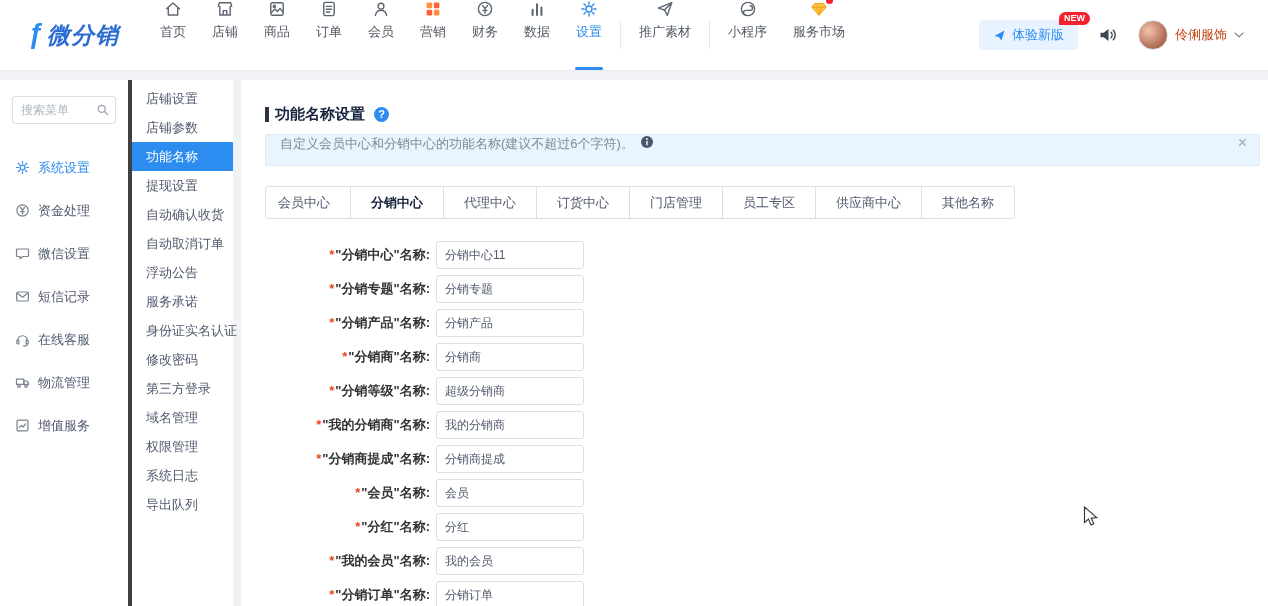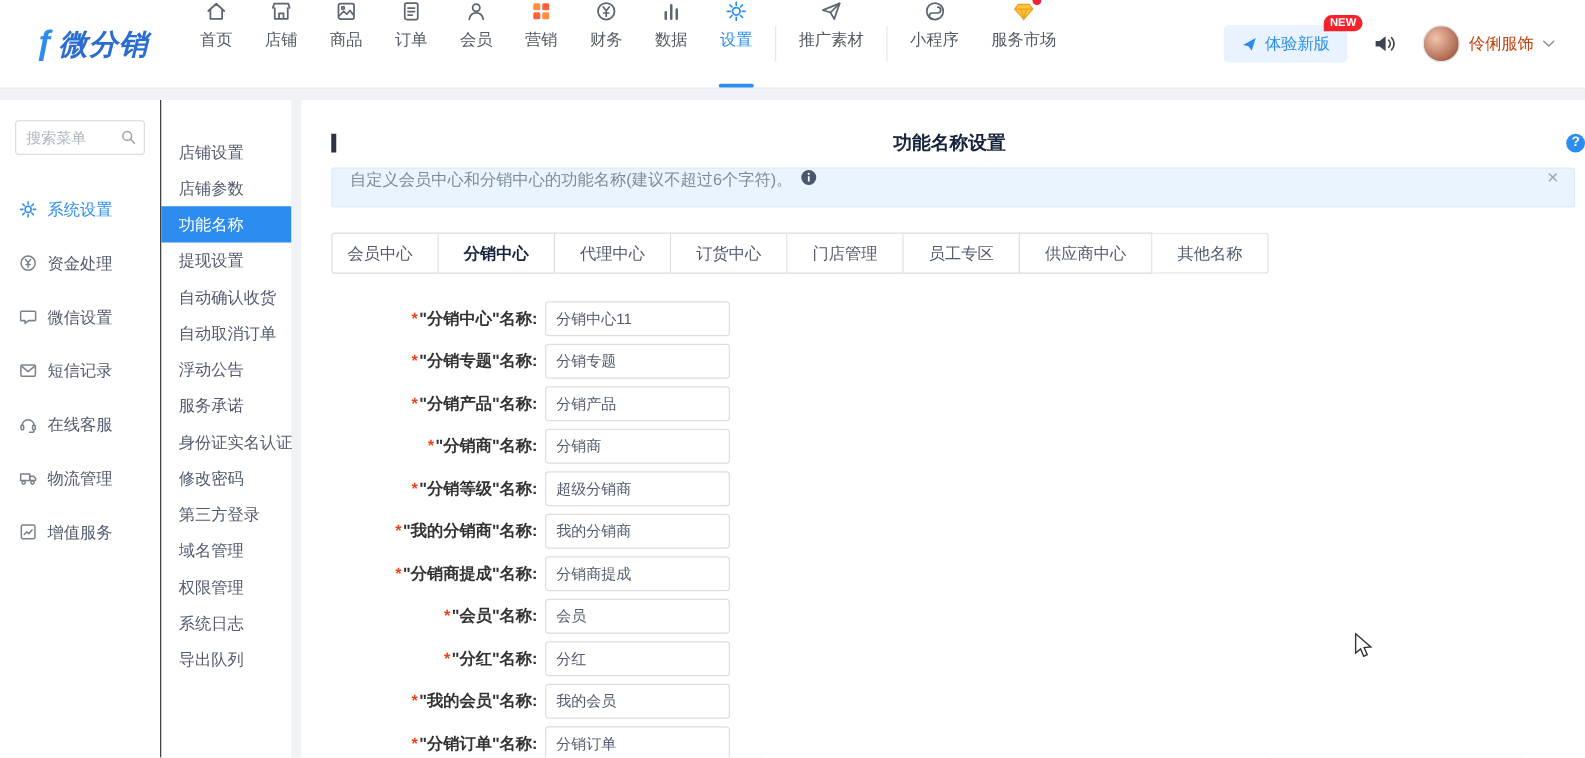--- a/index.html
+++ b/index.html
@@ -33,26 +33,26 @@
   .sidebar1 { width:128px; background:#fff; flex-shrink:0; }
   .search-wrap { margin:16px 12px 22px; position:relative; }
   .search-input { width:100%; height:28px; border:1px solid #dcdee2; border-radius:3px; padding:0 24px 0 8px; font-size:12px; color:#515a6e; outline:none; background:#fff; font-family:inherit; }
   .search-input::placeholder { color:#aeb6bf; }
   .search-icon { position:absolute; right:6px; top:7px; color:#9aa3ad; display:flex; }
   .s1-item { height:43px; display:flex; align-items:center; gap:8px; padding-left:15px; font-size:13px; color:#515a6e; cursor:pointer; }
   .s1-icon { display:flex; color:#7a838d; }
   .s1-item.active { color:var(--accent); }
   .s1-item.active .s1-icon { color:var(--accent); }
 
-  .sidebar2 { width:105px; background:#fff; border-left:1px solid #404040; flex-shrink:0; padding-top:27px; }
+  .sidebar2 { width:105px; background:#fff; border-left:4px solid #404040; flex-shrink:0; padding-top:4px; }
   .s2-item { height:29px; line-height:29px; padding-left:14px; font-size:13px; color:#515a6e; cursor:pointer; white-space:nowrap; }
   .s2-item.active { background:var(--accent); color:#fff; }
 
   .content { flex:1; background:#fff; margin-left:8px; padding:24px 0 0 24px; position:relative; overflow:hidden; }
-  .page-title { display:flex; align-items:center; gap:6px; height:20px;justify-content:space-between; }
+  .page-title { display:flex; align-items:center; gap:6px; height:20px; }
   .title-bar { width:4px; height:15px; background:#2b3442; }
   .title-text { font-size:15px; font-weight:bold; color:#17233d; }
   .help-icon { width:15px; height:15px; border-radius:50%; background:var(--accent); color:#fff; font-size:11px; font-weight:bold; display:flex; align-items:center; justify-content:center; margin-left:3px; cursor:pointer; }
 
   .notice { margin-top:10px; margin-right:8px; background:var(--notice_bg); border:1px solid #dcebfb; height:32px; display:flex; align-items:flex-start; padding:0 14px; font-size:13px; color:#7d8b99; border-radius:2px; position:relative; }
   .info-icon { margin-left:6px; display:flex; }
   .notice-close { position:absolute; right:12px; color:#9aa7b5; font-size:16px; line-height:1; cursor:pointer; }
 
   .tabs { display:flex; margin-top:20px; }
   .tab { height:33px; line-height:31px; padding:0 20px; border:1px solid #dcdee2; border-left:none; font-size:13px; color:#515a6e; background:#fff; cursor:pointer; white-space:nowrap; }

